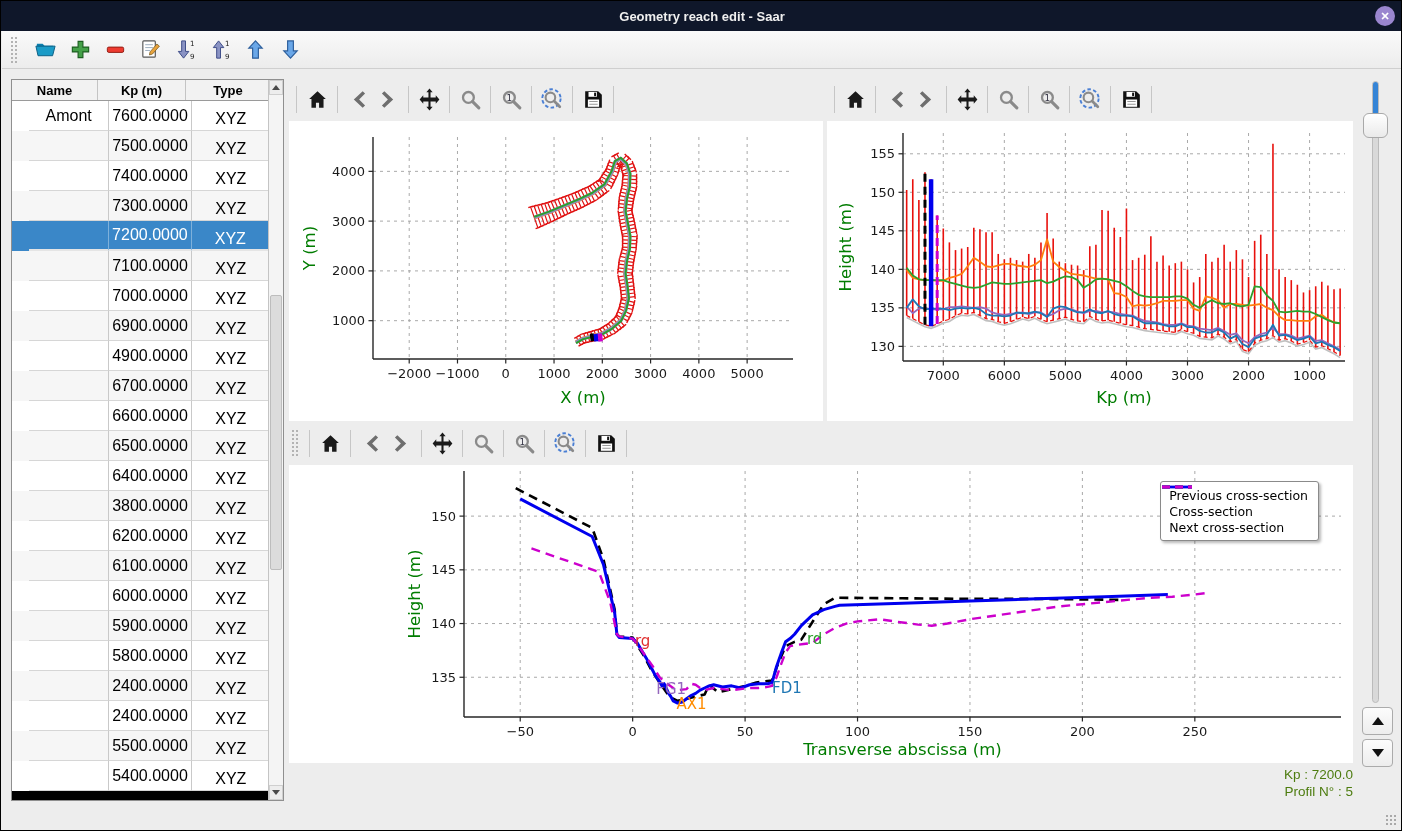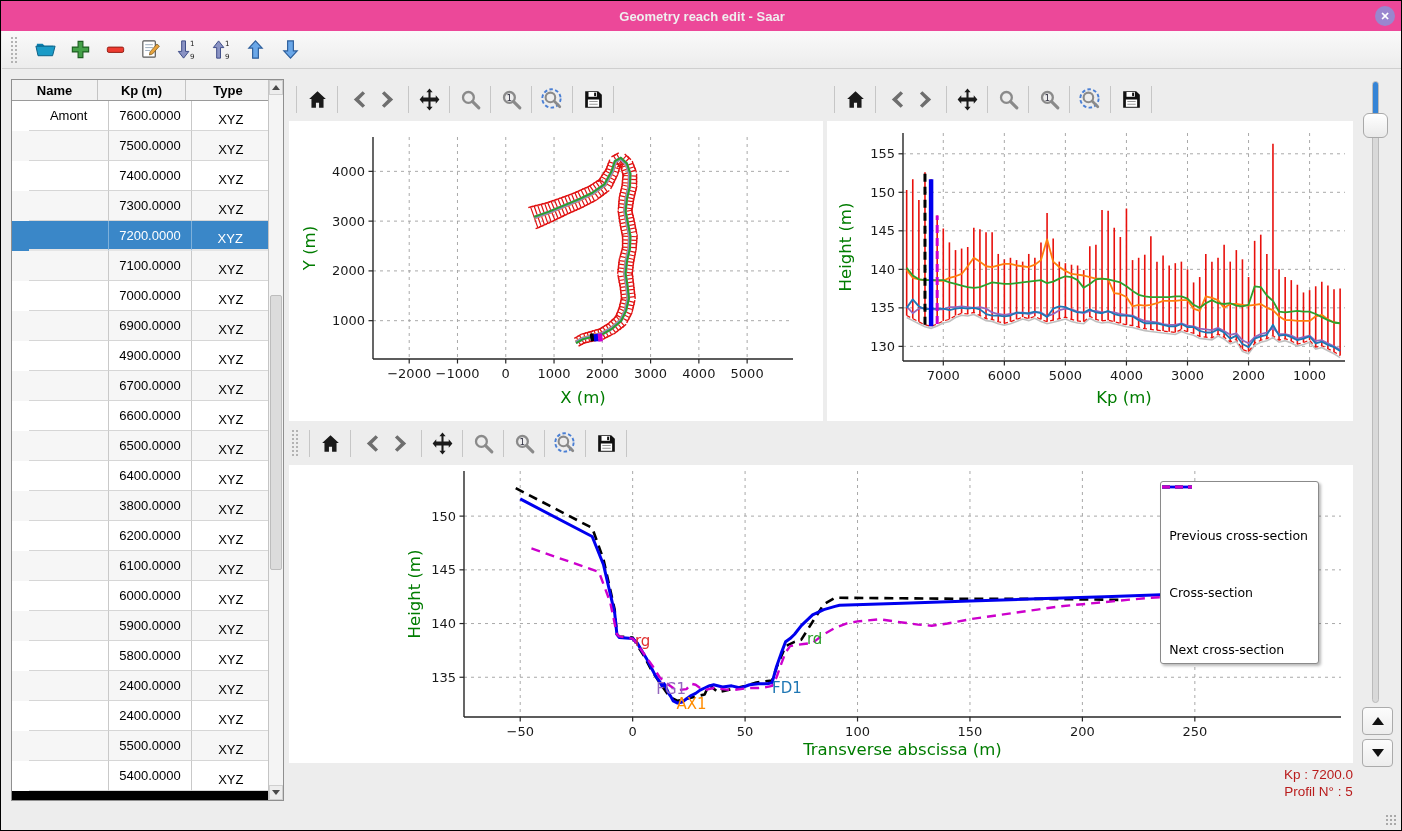--- a/index.html
+++ b/index.html
@@ -1,20 +1,20 @@
 <!DOCTYPE html>
 <html><head>
 <meta charset="utf-8">
 <style>
   html,body{margin:0;padding:0;background:#555;}
   *{box-sizing:border-box;}
   .app{position:relative;width:1402px;height:831px;background:#ededed;
        font-family:"Liberation Sans",sans-serif;border:1px solid #000;overflow:hidden;}
   
-  .titlebar{position:absolute;left:0;top:0;width:1402px;height:30px;background:#ec4899;
+  .titlebar{position:absolute;left:0;top:0;width:1402px;height:30px;background:#0f172a;
             display:flex;align-items:center;justify-content:center;}
   .titlebar .title{color:#efefef;font-size:13px;font-weight:bold;}
   .close-btn{position:absolute;right:8px;top:5px;width:20px;height:20px;border-radius:50%;
              background:#9a86cf;color:#fff;font-size:11px;font-weight:bold;
              display:flex;align-items:center;justify-content:center;cursor:pointer;}
   
   .main-toolbar{position:absolute;left:1px;top:30px;width:1400px;height:38px;
                 background:linear-gradient(#fafafa,#ececec);border-bottom:1px solid #cfcfcf;
                 display:flex;align-items:center;padding-left:8px;gap:9px;}
   .grip{width:7px;height:28px;background-image:radial-gradient(#b3b3b3 1px,transparent 1.2px);
@@ -22,21 +22,21 @@
   .tb-btn{width:26px;height:26px;display:flex;align-items:center;justify-content:center;cursor:pointer;}
   .tb-btn svg{width:23px;height:23px;}
   
   .table-panel{position:absolute;left:10px;top:78px;width:273px;height:722px;
                background:#000000;border:1px solid #8f8f8f;}
   .tbl-header{display:flex;height:21px;background:#f2f2f2;border-bottom:1px solid #9a9a9a;
               font-size:13px;font-weight:bold;}
   .tbl-header .hc{display:flex;align-items:center;justify-content:center;border-right:1px solid #c4c4c4;}
   .hc.c-name{width:86px;} .hc.c-kp{width:88px;} .hc.c-type{width:84px;border-right:none;}
   .tbl-body{position:absolute;left:0;top:21px;width:258px;height:699px;overflow:hidden;}
-  .trow{display:flex;height:30px;font-size:13px;background:#fff;cursor:pointer;padding-left:17px;}
+  .trow{display:flex;height:30px;font-size:16px;background:#fff;cursor:pointer;padding-left:17px;}
   .trow.odd{background:#f6f6f6;}
   .trow.selected{background:#3a87c8;color:#fff;}
   .trow .td{display:flex;align-items:center;justify-content:center;
             border-right:1px solid #c9c9c9;border-bottom:1px solid #d6d6d6;}
   .trow.selected .td{border-right:1px solid rgba(255,255,255,.35);border-bottom:2px solid #e5e5e5;}
   .td.c-name{width:86px;} .td.c-kp{width:88px;} .td.c-type{width:84px;border-right:none;margin-top:7px;}
   .tbl-scroll{position:absolute;right:0;top:0;width:15px;height:720px;background:#f4f4f4;
               border-left:1px solid #c4c4c4;}
   .sb-btn{position:absolute;left:0;width:14px;height:15px;background:#ededed;border:1px solid #cfcfcf;
           display:flex;align-items:center;justify-content:center;cursor:pointer;}
@@ -58,36 +58,36 @@
   
   .figure{position:absolute;background:#fff;}
   #fig-plan{left:288px;top:120px;width:534px;height:300px;}
   #fig-long{left:826px;top:120px;width:526px;height:300px;}
   #fig-cross{left:288px;top:464px;width:1064px;height:298px;}
   .figure svg{position:absolute;left:0;top:0;}
   
   .legend{position:absolute;right:34px;top:16px;background:#fff;border:1px solid #8a8a8a;
           border-radius:3px;padding:5px 10px 5px 8px;box-shadow:2px 2px 3px rgba(0,0,0,.28);
           font-family:"DejaVu Sans",sans-serif;font-size:12.5px;z-index:5;}
-  .legend-row{display:flex;gap:8px;height:16px;margin-top:41px;}
+  .legend-row{display:flex;align-items:center;gap:8px;height:16px;}
   
   .slider-track{position:absolute;left:1371px;top:80px;width:7px;height:622px;background:#d9d9d9;
                 border:1px solid #bbb;border-radius:4px;}
   .slider-fill{position:absolute;left:1372px;top:81px;width:5px;height:33px;background:#3584d6;border-radius:3px;}
   .slider-handle{position:absolute;left:1362px;top:112px;width:25px;height:25px;
                  background:linear-gradient(#ffffff,#eaeaea);border:1px solid #a9a9a9;border-radius:6px;cursor:pointer;}
   .nav-btn{position:absolute;left:1361px;width:31px;height:28px;background:linear-gradient(#fcfcfc,#ededed);
            border:1px solid #ababab;border-radius:4px;display:flex;align-items:center;justify-content:center;cursor:pointer;}
   #btn-prev{top:706px;} #btn-next{top:738px;}
   .nav-tri-up{width:0;height:0;border-left:6px solid transparent;border-right:6px solid transparent;
               border-bottom:8px solid #111;}
   .nav-tri-down{width:0;height:0;border-left:6px solid transparent;border-right:6px solid transparent;
                 border-top:8px solid #111;}
   
-  .status{position:absolute;right:48px;top:765px;text-align:center;font-size:13.5px;color:#b91c1c;line-height:17px;}
+  .status{position:absolute;right:48px;top:765px;text-align:right;font-size:13.5px;color:#4d7c0f;line-height:17px;}
   .resize-grip{position:absolute;right:4px;bottom:4px;width:12px;height:12px;
                background-image:radial-gradient(#a9a9a9 1px,transparent 1.2px);background-size:4px 4px;}
 </style>
 </head>
 <body>
 
 <div class="app">
 
   <div class="titlebar">
     <span class="title">Geometry reach edit - Saar</span>

